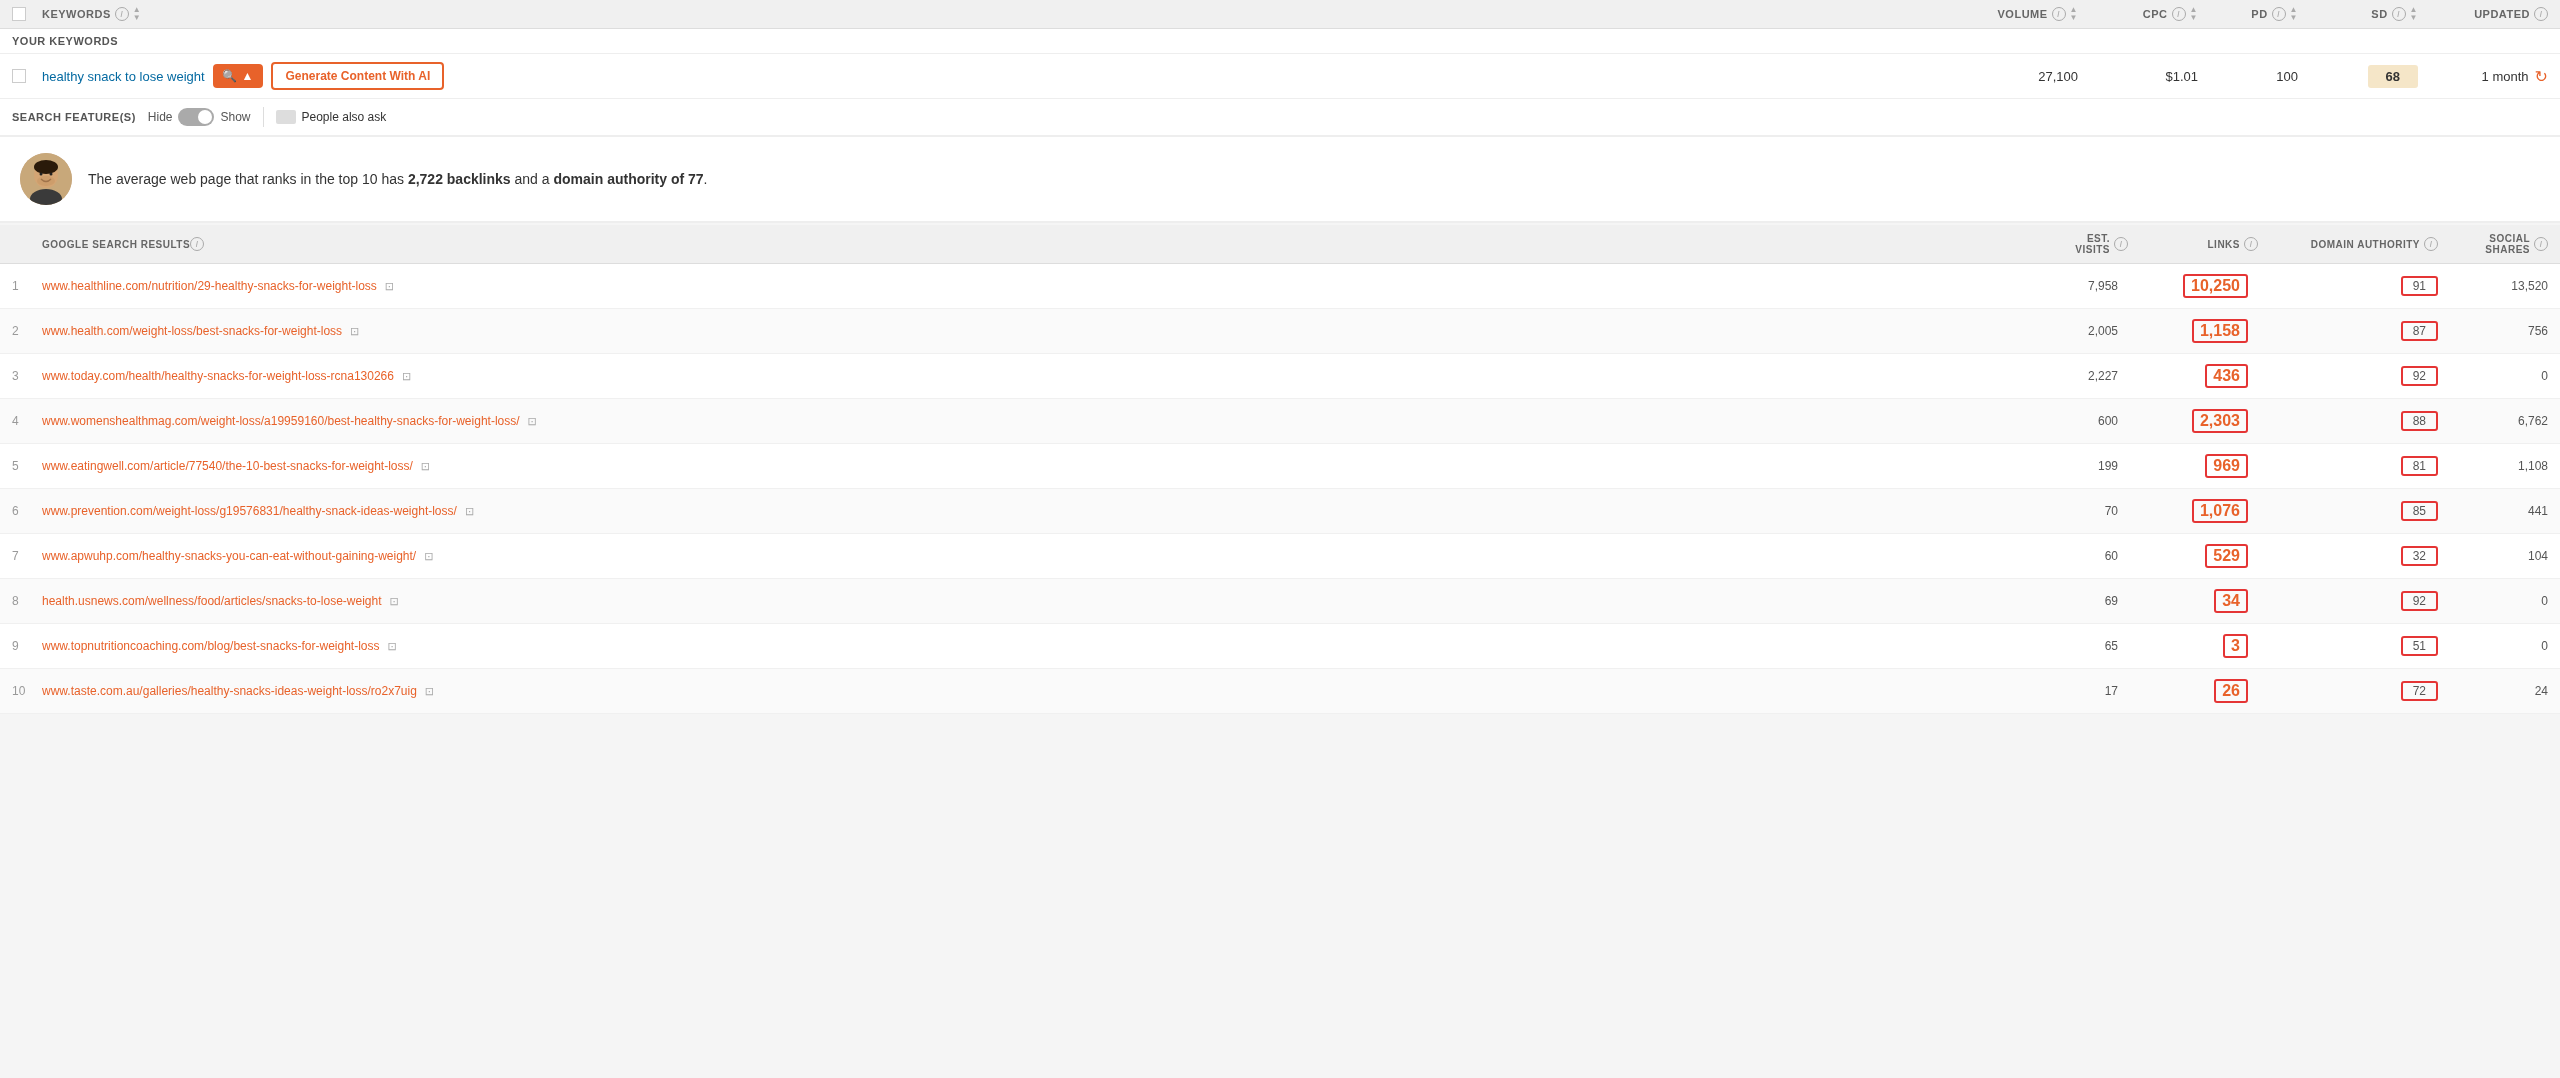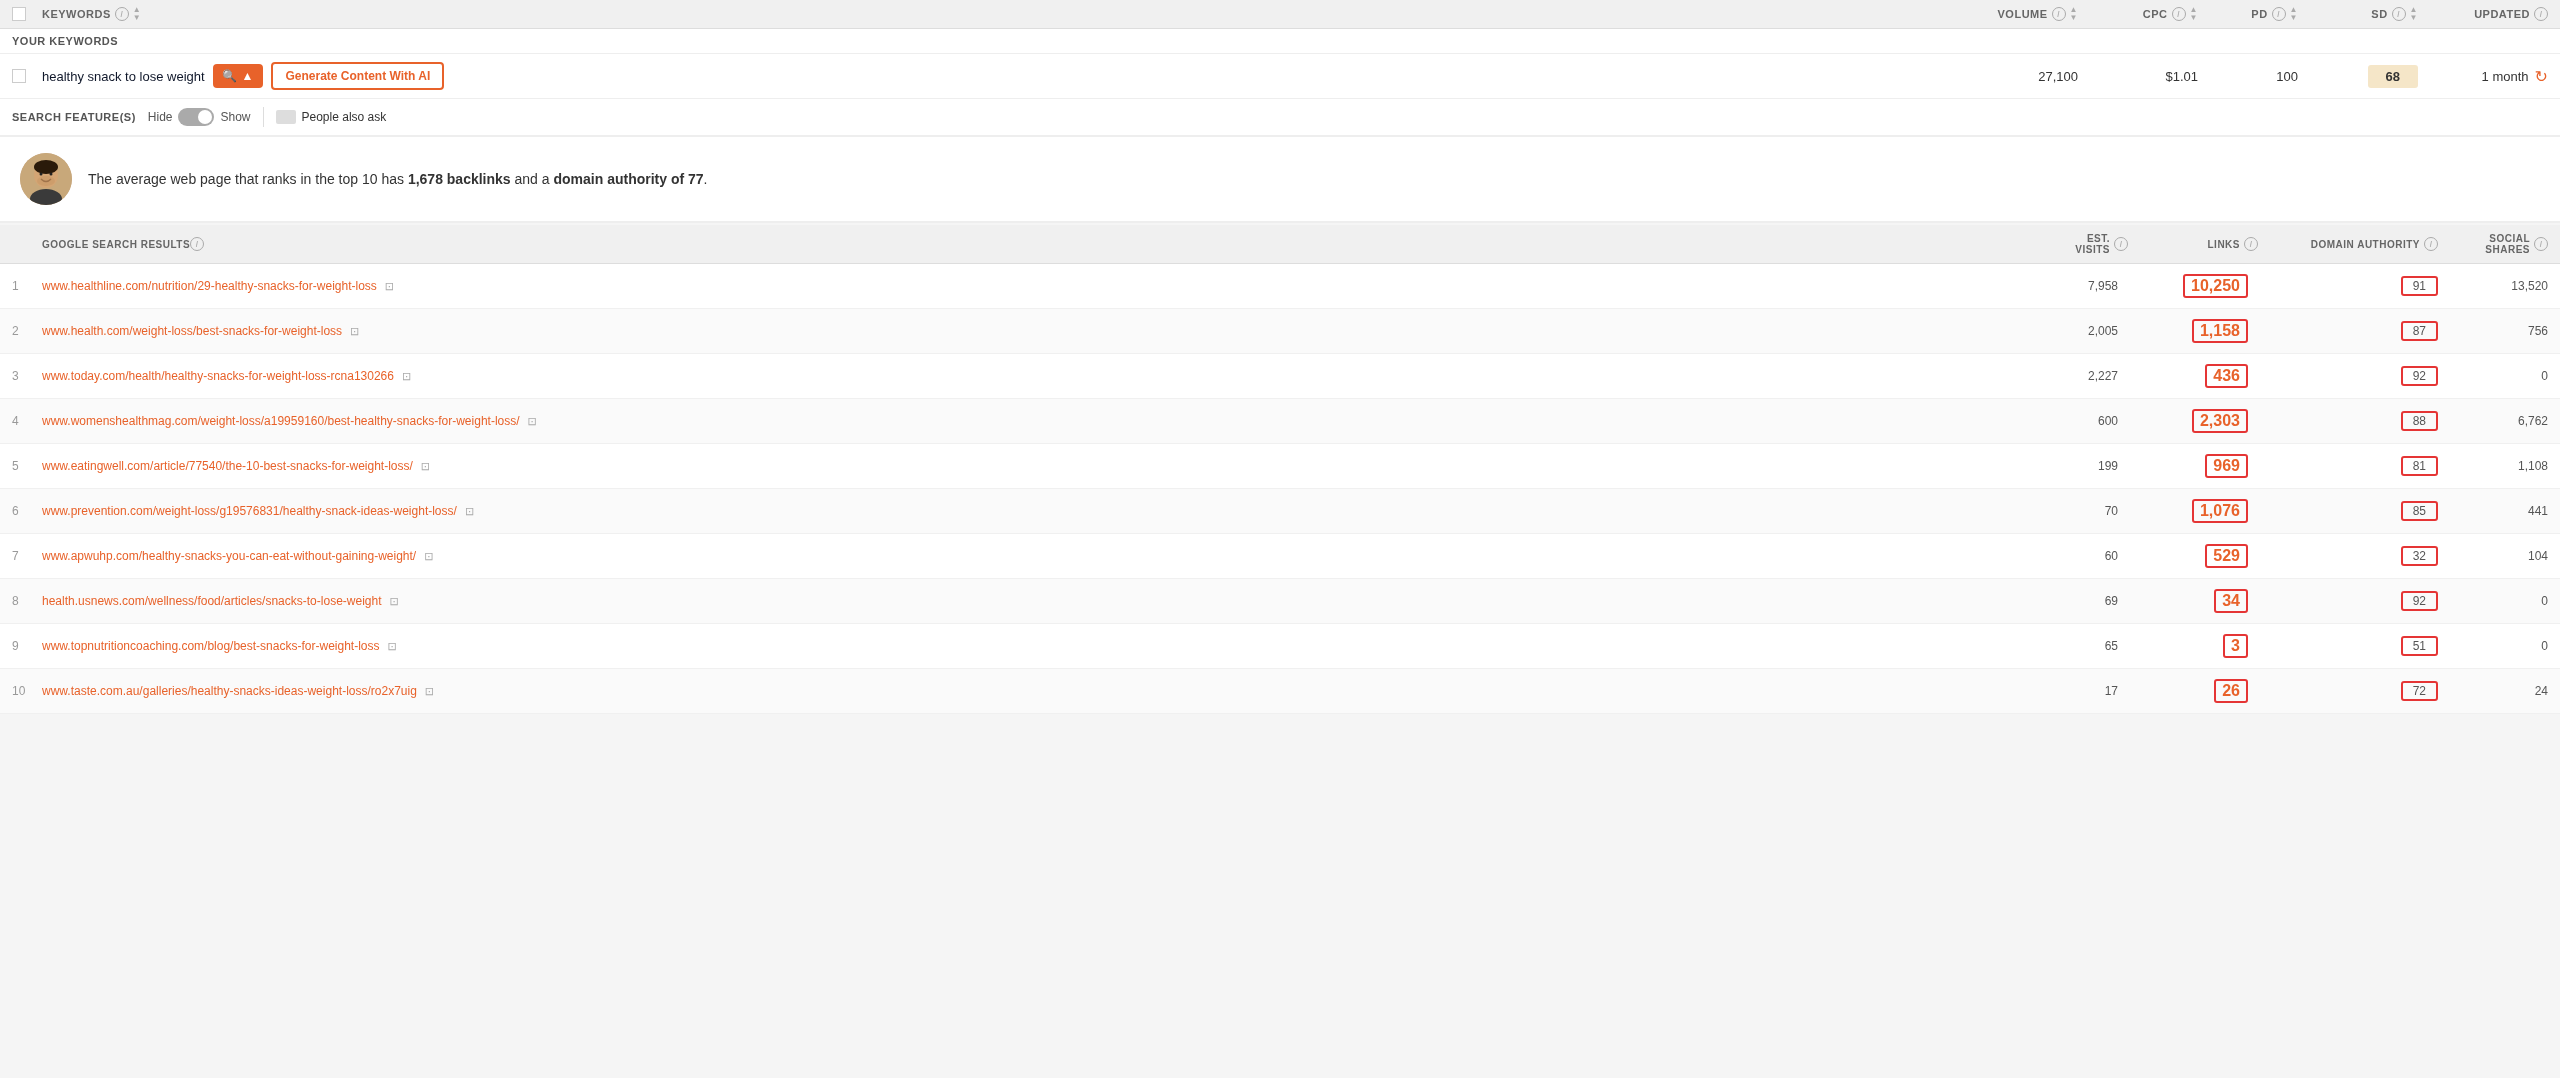--- a/index.html
+++ b/index.html
@@ -61,21 +61,21 @@
       border-bottom: 1px solid #eee;
     }
     .keyword-row .col-check { width: 30px; }
     .keyword-row .col-keyword { flex: 1; display: flex; align-items: center; gap: 8px; }
     .keyword-row .col-volume { width: 130px; text-align: right; }
     .keyword-row .col-cpc { width: 120px; text-align: right; }
     .keyword-row .col-pd { width: 100px; text-align: right; }
     .keyword-row .col-sd { width: 120px; text-align: right; }
     .keyword-row .col-updated { width: 130px; display: flex; align-items: center; justify-content: flex-end; gap: 6px; }
 
-    .keyword-link { color: #0f172a; text-decoration: none; font-size: 13px; }
+    .keyword-link { color: #0369a1; text-decoration: none; font-size: 13px; }
 
     .btn-search {
       background: #e8622a;
       color: #fff;
       border: none;
       border-radius: 4px;
       padding: 5px 10px;
       cursor: pointer;
       display: flex;
       align-items: center;
@@ -357,21 +357,21 @@
       <ellipse cx="26" cy="46" rx="16" ry="10" fill="#3a3a3a"></ellipse>
 
       <ellipse cx="26" cy="28" rx="9" ry="5" fill="#c49060" opacity="0.4"></ellipse>
 
       <ellipse cx="21" cy="21" rx="1.5" ry="1.5" fill="#222"></ellipse>
       <ellipse cx="31" cy="21" rx="1.5" ry="1.5" fill="#222"></ellipse>
 
       <path d="M21 26 Q26 31 31 26" stroke="#a0734a" stroke-width="1.5" fill="none"></path>
     </svg>
   </div>
-  <div class="insight-text">The average web page that ranks in the top 10 has <strong>1,678 backlinks</strong> and a <strong>domain authority of 77</strong>.</div>
+  <div class="insight-text">The average web page that ranks in the top 10 has <strong>2,722 backlinks</strong> and a <strong>domain authority of 77</strong>.</div>
 </div>
 
 <div class="results-table-container">
 
   <div class="results-header">
     <div class="rc-num"></div>
     <div class="rc-url">
       <span>GOOGLE SEARCH RESULTS</span>
       <span class="info-icon">i</span>
     </div>

